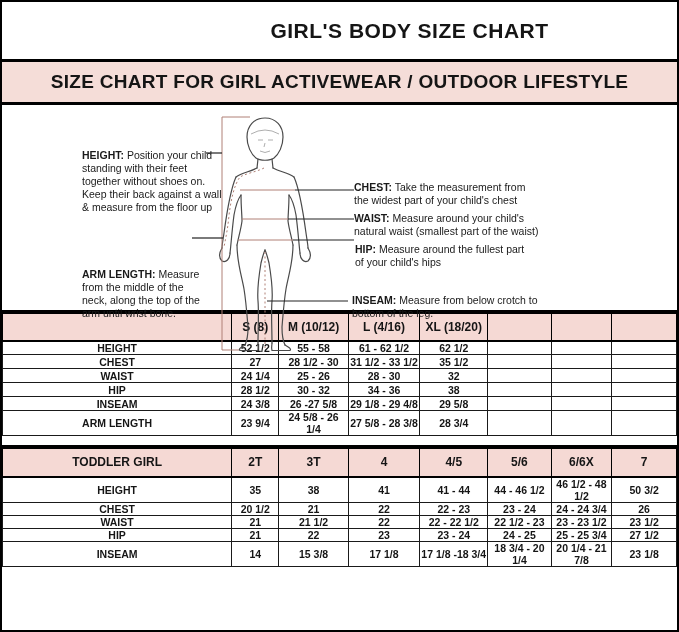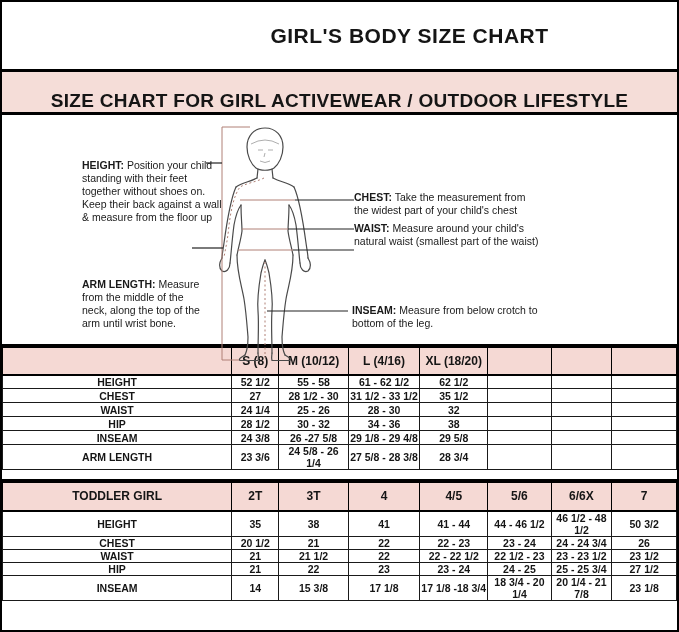--- a/index.html
+++ b/index.html
@@ -15,39 +15,39 @@
     border:2px solid #000;
     background:#fff;
     display:flex;flex-direction:column;
     font-family:"Liberation Sans",sans-serif;
     color:#111;
     position:relative;
     overflow:hidden;
   }
   
   .title-box{
-    height:70px;flex:0 0 auto;
+    height:60px;flex:0 0 auto;
     border-bottom:3px solid #000;
     display:flex;align-items:center;justify-content:center;
     padding-left:140px;
   }
   .title-box h1{
     margin:0;font-size:21px;font-weight:bold;letter-spacing:.5px;color:#151515;
   }
   
   .banner{
     height:43px;flex:0 0 auto;
     background:var(--pink-banner);
     border-bottom:3px solid #000;
-    display:flex;align-items:flex-end;justify-content:center;
+    display:flex;align-items:center;justify-content:center;
     font-size:19px;font-weight:bold;letter-spacing:.3px;color:#151515;
   }
   
   .diagram{
-    height:232px;flex:0 0 auto;
+    height:208px;flex:0 0 auto;
     border-bottom:3px solid #000;
     position:relative;background:#fff;
   }
   .diagram svg{position:absolute;left:0;top:0;}
   .note{
     position:absolute;
     font-size:10.5px;line-height:13px;color:#1a1a1a;
     white-space:pre-line;
   }
   .note b{font-weight:bold;}
@@ -149,20 +149,22 @@
 from the middle of the
 neck, along the top of the
 arm until wrist bone.</span></div>
 
     <div class="note" style="left:352px;top:107px;width:245px;"><b>WAIST:</b> <span>Measure around your child's
 natural waist (smallest part of the waist)</span></div>
 
     <div class="note" style="left:352px;top:76px;width:240px;"><b>CHEST:</b> <span>Take the measurement from
 the widest part of your child's chest</span></div>
 
+    <div class="note" style="left:353px;top:138px;width:235px;"><b>HIP:</b> <span>Measure around the fullest part
+of your child's hips</span></div>
 
     <div class="note" style="left:350px;top:189px;width:225px;"><b>INSEAM:</b> <span>Measure from below crotch to
 bottom of the leg.</span></div>
   </div>
 
   <table class="size-table girls">
     <colgroup>
       <col style="width:34%">
         <col style="width:7%">
         <col style="width:10.3%">
@@ -231,21 +233,21 @@
         <td>24 3/8</td>
         <td>26 -27 5/8</td>
         <td>29 1/8 - 29 4/8</td>
         <td>29 5/8</td>
         <td></td>
         <td></td>
         <td></td>
       </tr>
         <tr>
         <td>ARM LENGTH</td>
-        <td>23 3/6</td>
+        <td>23 9/4</td>
         <td>24 5/8 - 26 1/4</td>
         <td>27 5/8 - 28 3/8</td>
         <td>28 3/4</td>
         <td></td>
         <td></td>
         <td></td>
       </tr>
       </tbody>
   </table>
 

